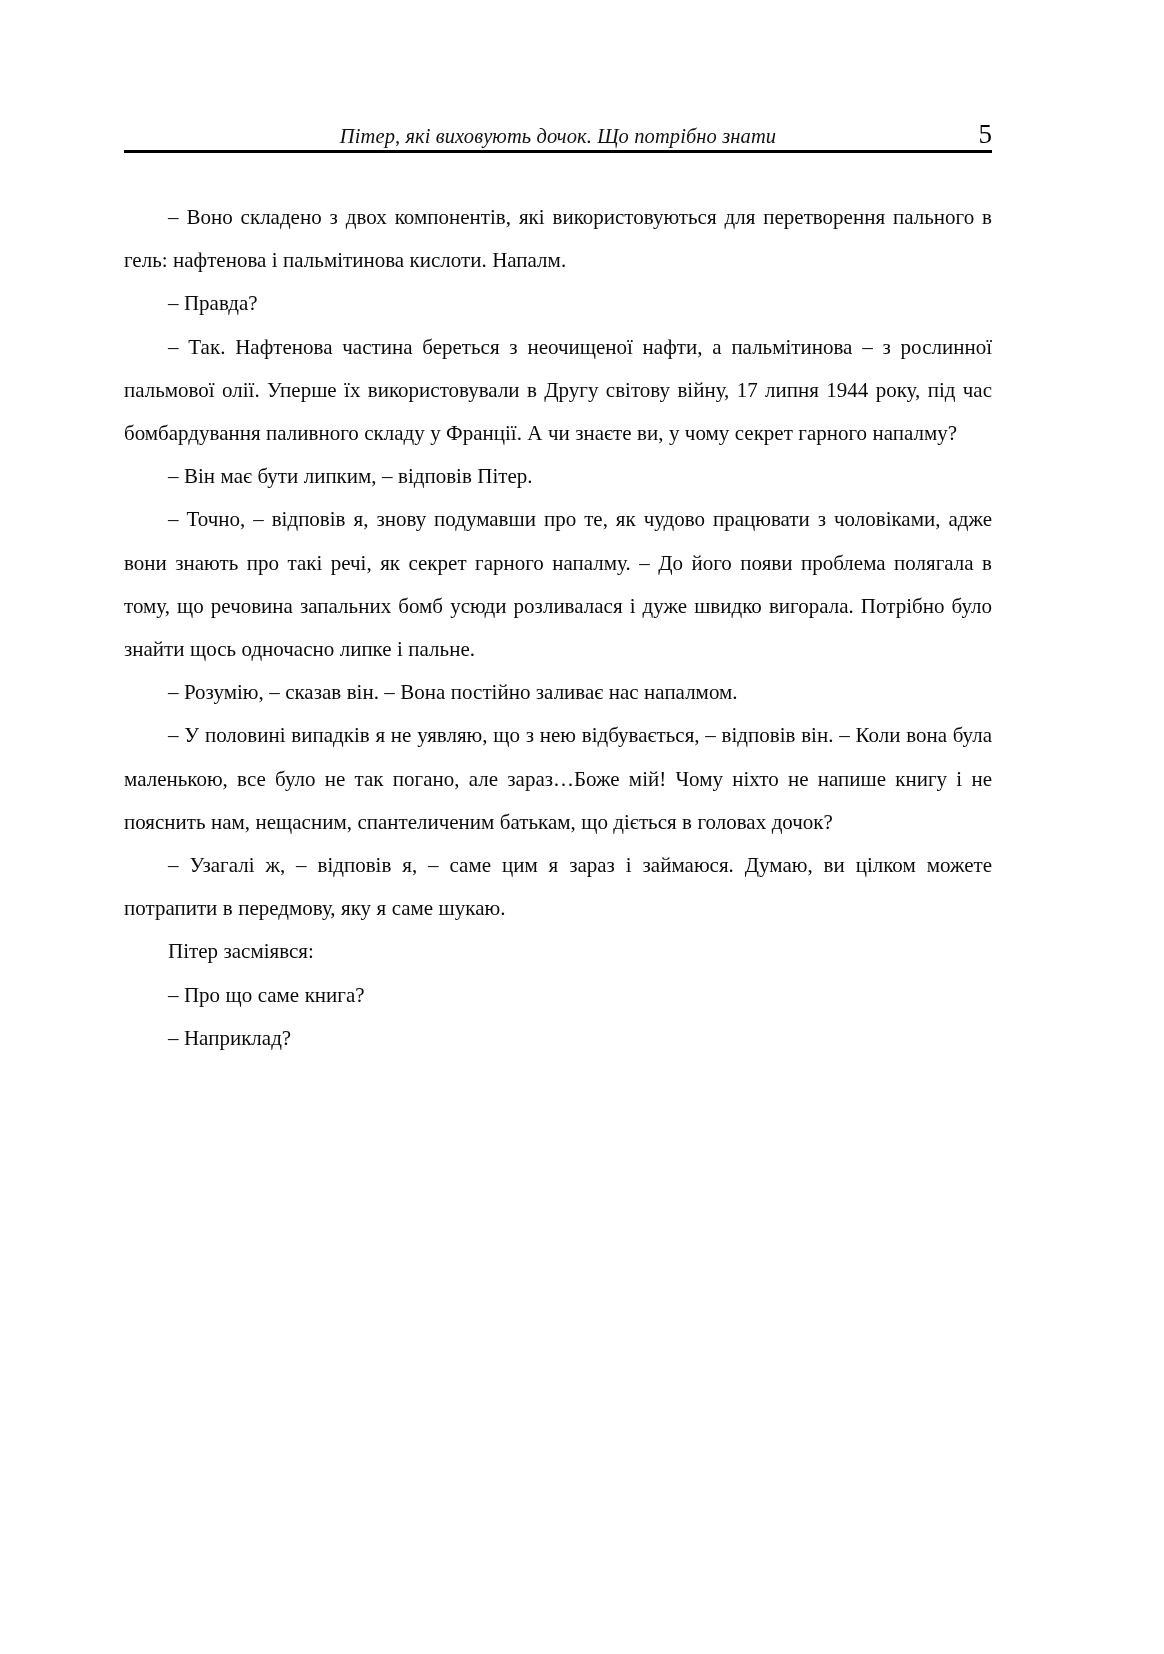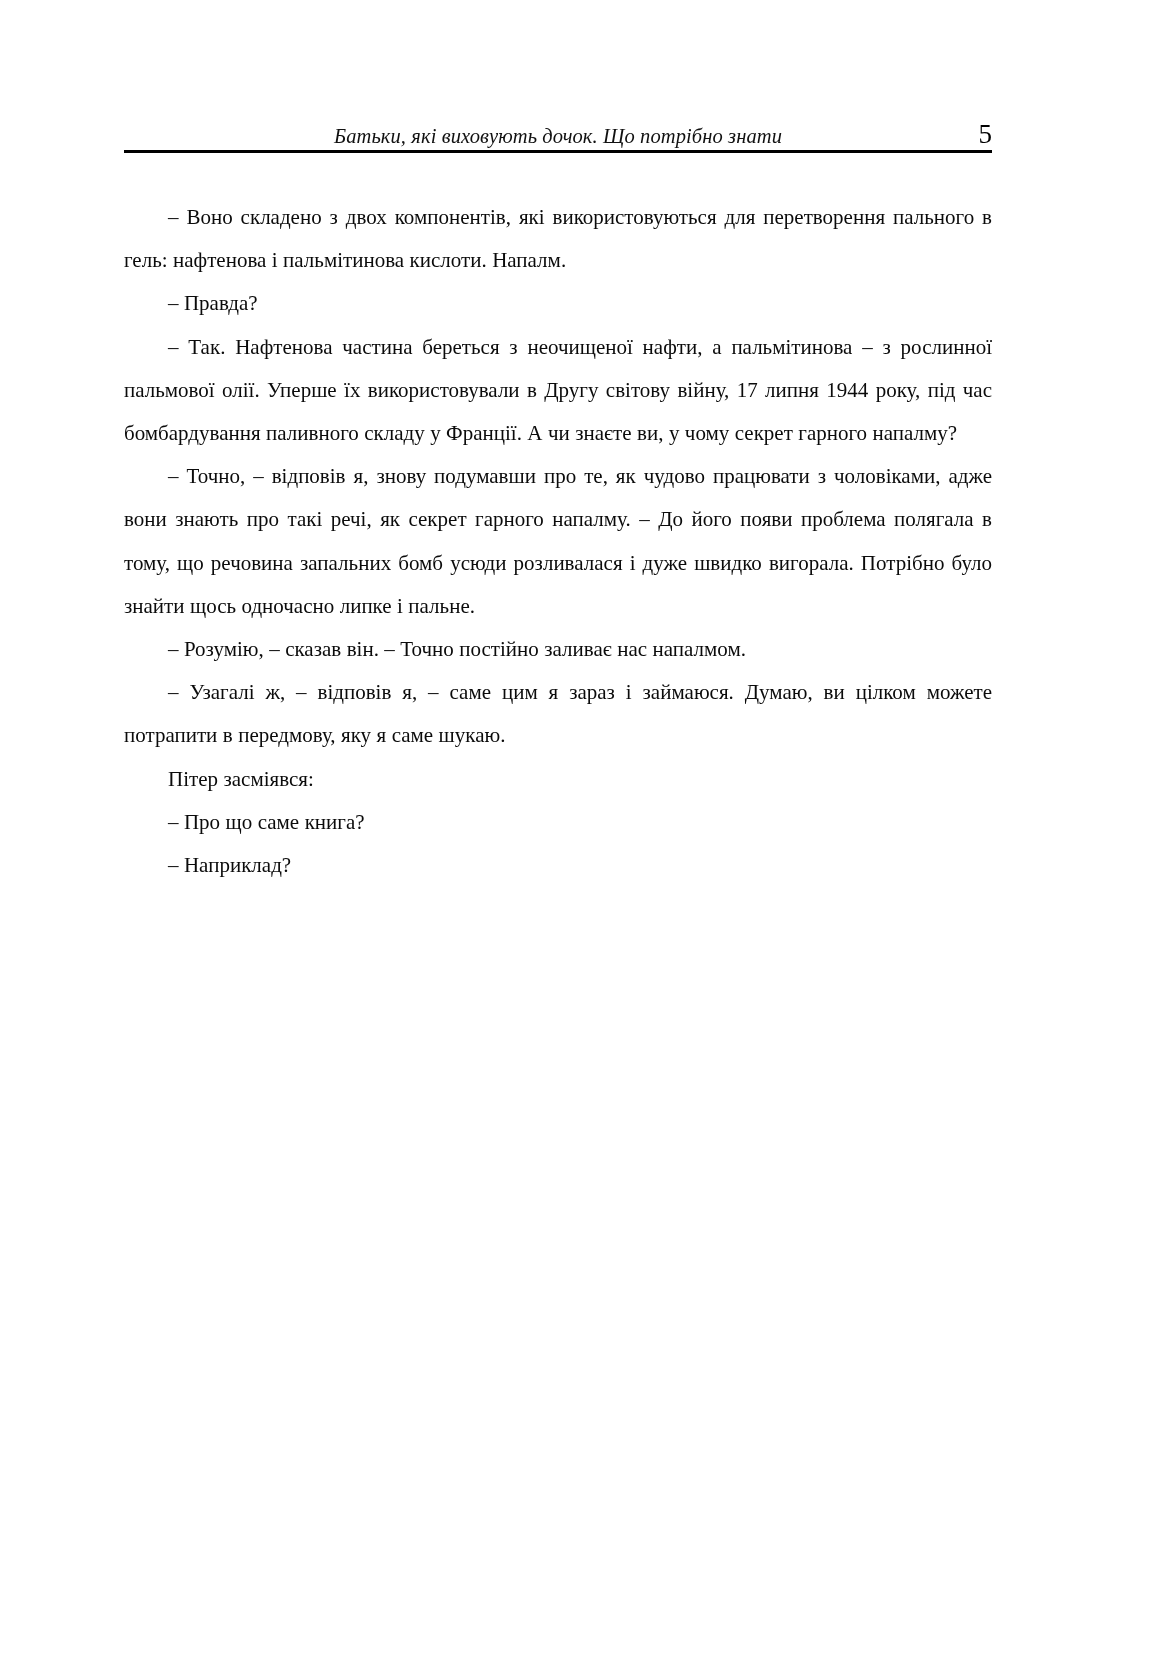--- a/index.html
+++ b/index.html
@@ -82,31 +82,33 @@
   .para:last-child {
     margin-bottom: 0;
   }
 </style>
 </head>
 <body>
 
 <div class="page">
 
   <div class="running-head">
-    <span class="running-head-title">Батьки, які виховують дочок. Що потрібно знати</span>
+    <span class="running-head-title">Пітер, які виховують дочок. Що потрібно знати</span>
     <span class="folio">5</span>
   </div>
 
   <div class="head-rule"></div>
 
   <div class="textblock" id="textblock">
       <p class="para">– Воно складено з двох компонентів, які використовуються для перетворення пального в гель: нафтенова і пальмітинова кислоти. Напалм.</p>
       <p class="para">– Правда?</p>
       <p class="para">– Так. Нафтенова частина береться з неочищеної нафти, а пальмітинова – з рослинної пальмової олії. Уперше їх використовували в Другу світову війну, 17 липня 1944 року, під час бомбардування паливного складу у Франції. А чи знаєте ви, у чому секрет гарного напалму?</p>
+      <p class="para">– Він має бути липким, – відповів Пітер.</p>
       <p class="para">– Точно, – відповів я, знову подумавши про те, як чудово працювати з чоловіками, адже вони знають про такі речі, як секрет гарного напалму. – До його появи проблема полягала в тому, що речовина запальних бомб усюди розливалася і дуже швидко вигорала. Потрібно було знайти щось одночасно липке і пальне.</p>
-      <p class="para">– Розумію, – сказав він. – Точно постійно заливає нас напалмом.</p>
+      <p class="para">– Розумію, – сказав він. – Вона постійно заливає нас напалмом.</p>
+      <p class="para">– У половині випадків я не уявляю, що з нею відбувається, – відповів він. – Коли вона була маленькою, все було не так погано, але зараз…Боже мій! Чому ніхто не напише книгу і не пояснить нам, нещасним, спантеличеним батькам, що діється в головах дочок?</p>
       <p class="para">– Узагалі ж, – відповів я, – саме цим я зараз і займаюся. Думаю, ви цілком можете потрапити в передмову, яку я саме шукаю.</p>
       <p class="para">Пітер засміявся:</p>
       <p class="para">– Про що саме книга?</p>
       <p class="para">– Наприклад?</p>
     </div>
 
 </div>
 
 </body></html>

